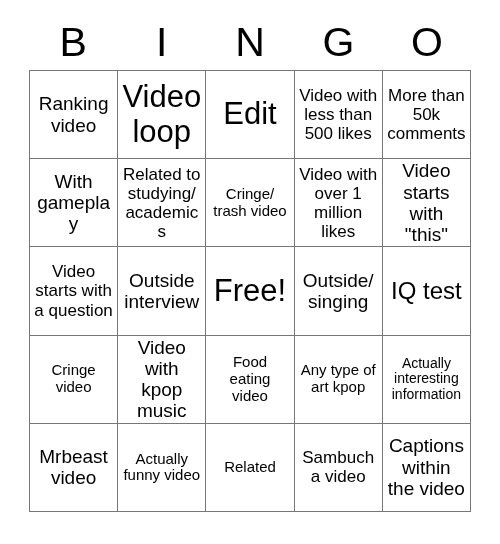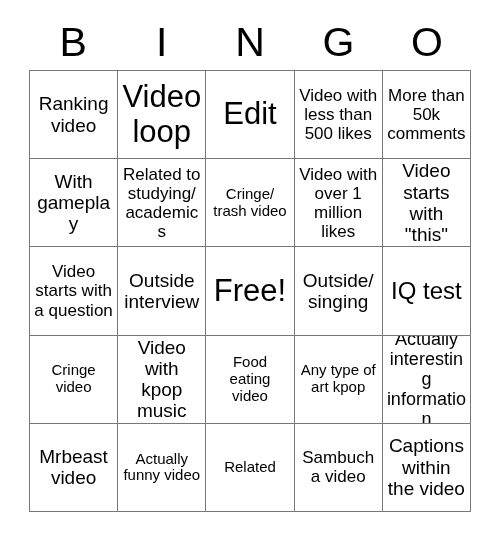--- a/index.html
+++ b/index.html
@@ -73,21 +73,21 @@
 
   .bingo-cell .cell-text {
     display: block;
     width: 100%;
     line-height: 1.12;
     color: #000000;
     word-wrap: break-word;
   }
 
   
-  .fs-xs .cell-text { font-size: 18px; }
+  .fs-xs .cell-text { font-size: 14px; }
   .fs-sm .cell-text { font-size: 17px; }
   .fs-md .cell-text { font-size: 19px; }
   .fs-lg .cell-text { font-size: 15px; }
   .fs-xl .cell-text { font-size: 24px; }
   .fs-xxl .cell-text { font-size: 31px; }
 </style>
 </head>
 <body>
 
 <div class="bingo-page">

